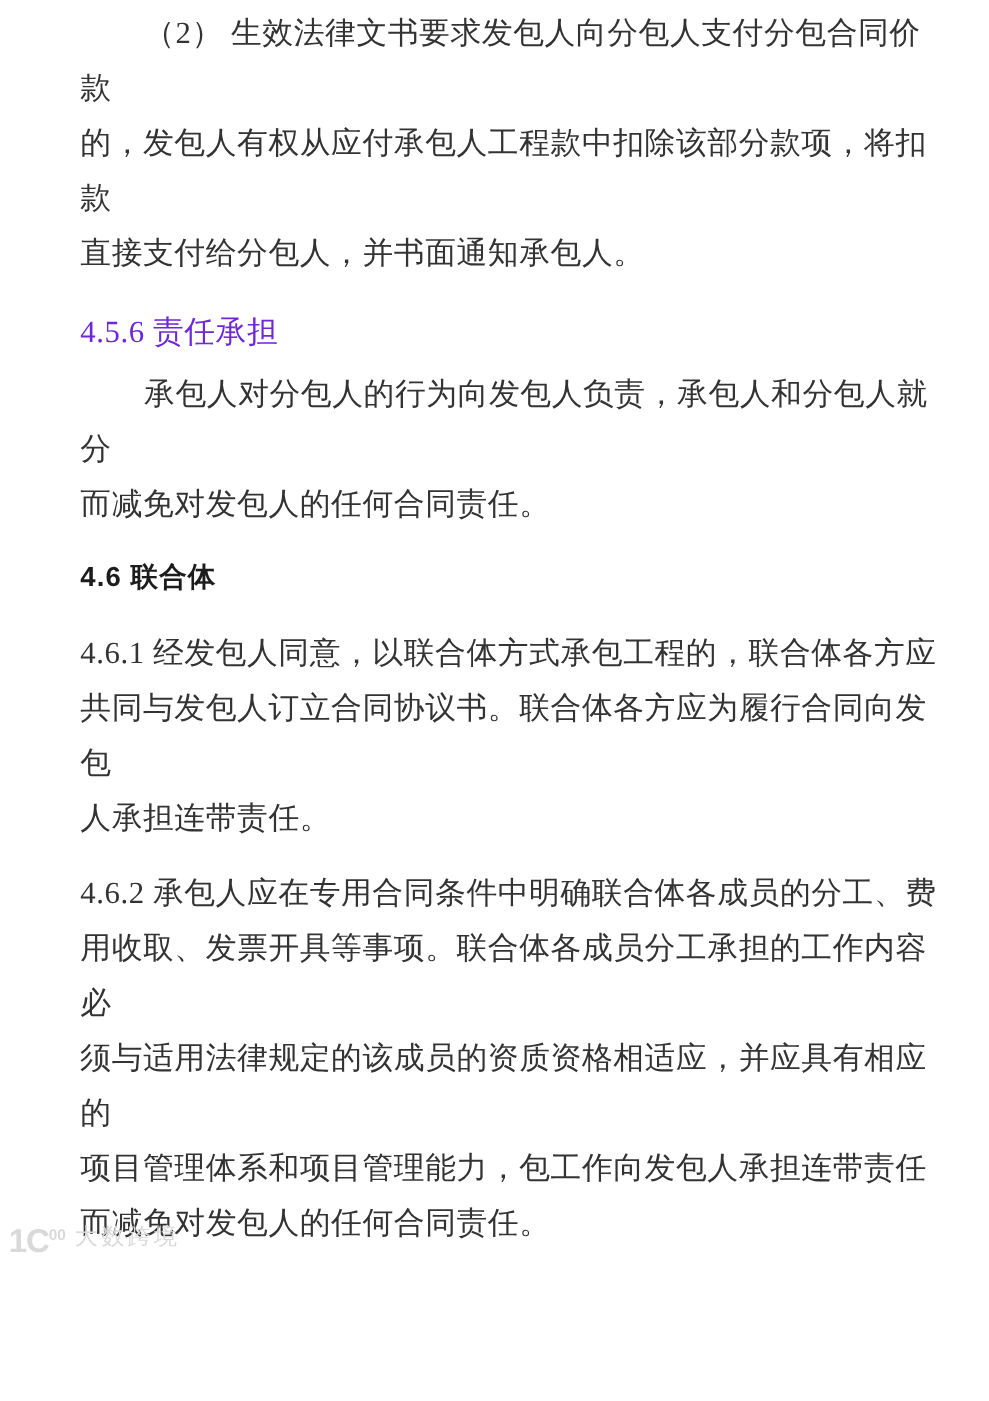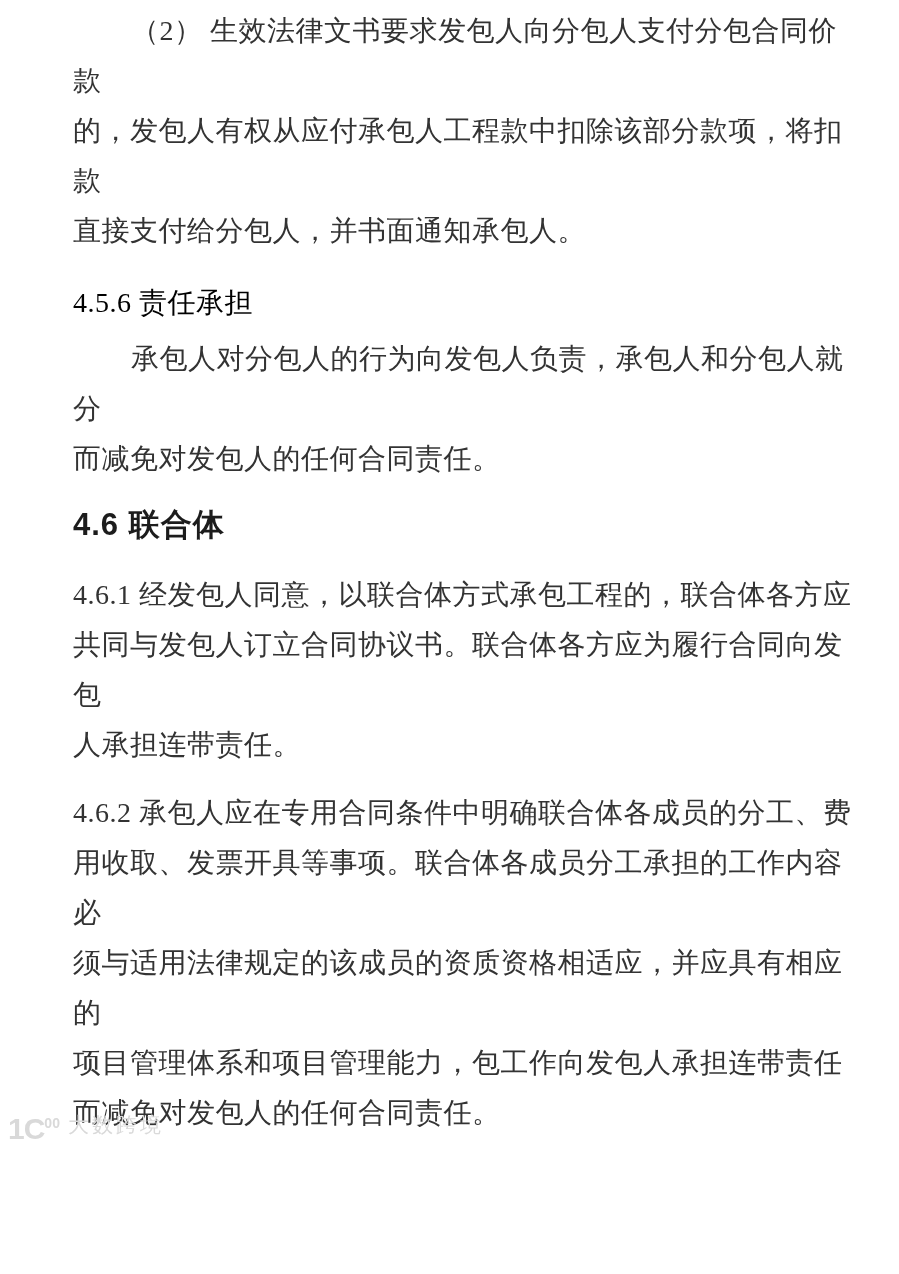--- a/index.html
+++ b/index.html
@@ -28,27 +28,27 @@
     white-space: pre-line;        
     text-align: left;
   }
   .indent {
     text-indent: 58px;            
   }
   
   .clause-title {
     font-size: 28px;
     line-height: 50px;
-    color: #000000;
+    color: #6d28d9;
     letter-spacing: 0.5px;
   }
   
   .heading {
     font-family: "Liberation Sans", "DejaVu Sans", sans-serif;
-    font-size: 31px;
+    font-size: 25px;
     font-weight: 700;
     line-height: 50px;
     color: #1c1c1c;
     letter-spacing: 1px;
   }
   
   .mt-22 { margin-top: 22px; }
   .mt-6  { margin-top: 6px;  }
   .mt-16 { margin-top: 16px; }
   .mt-20 { margin-top: 20px; }

